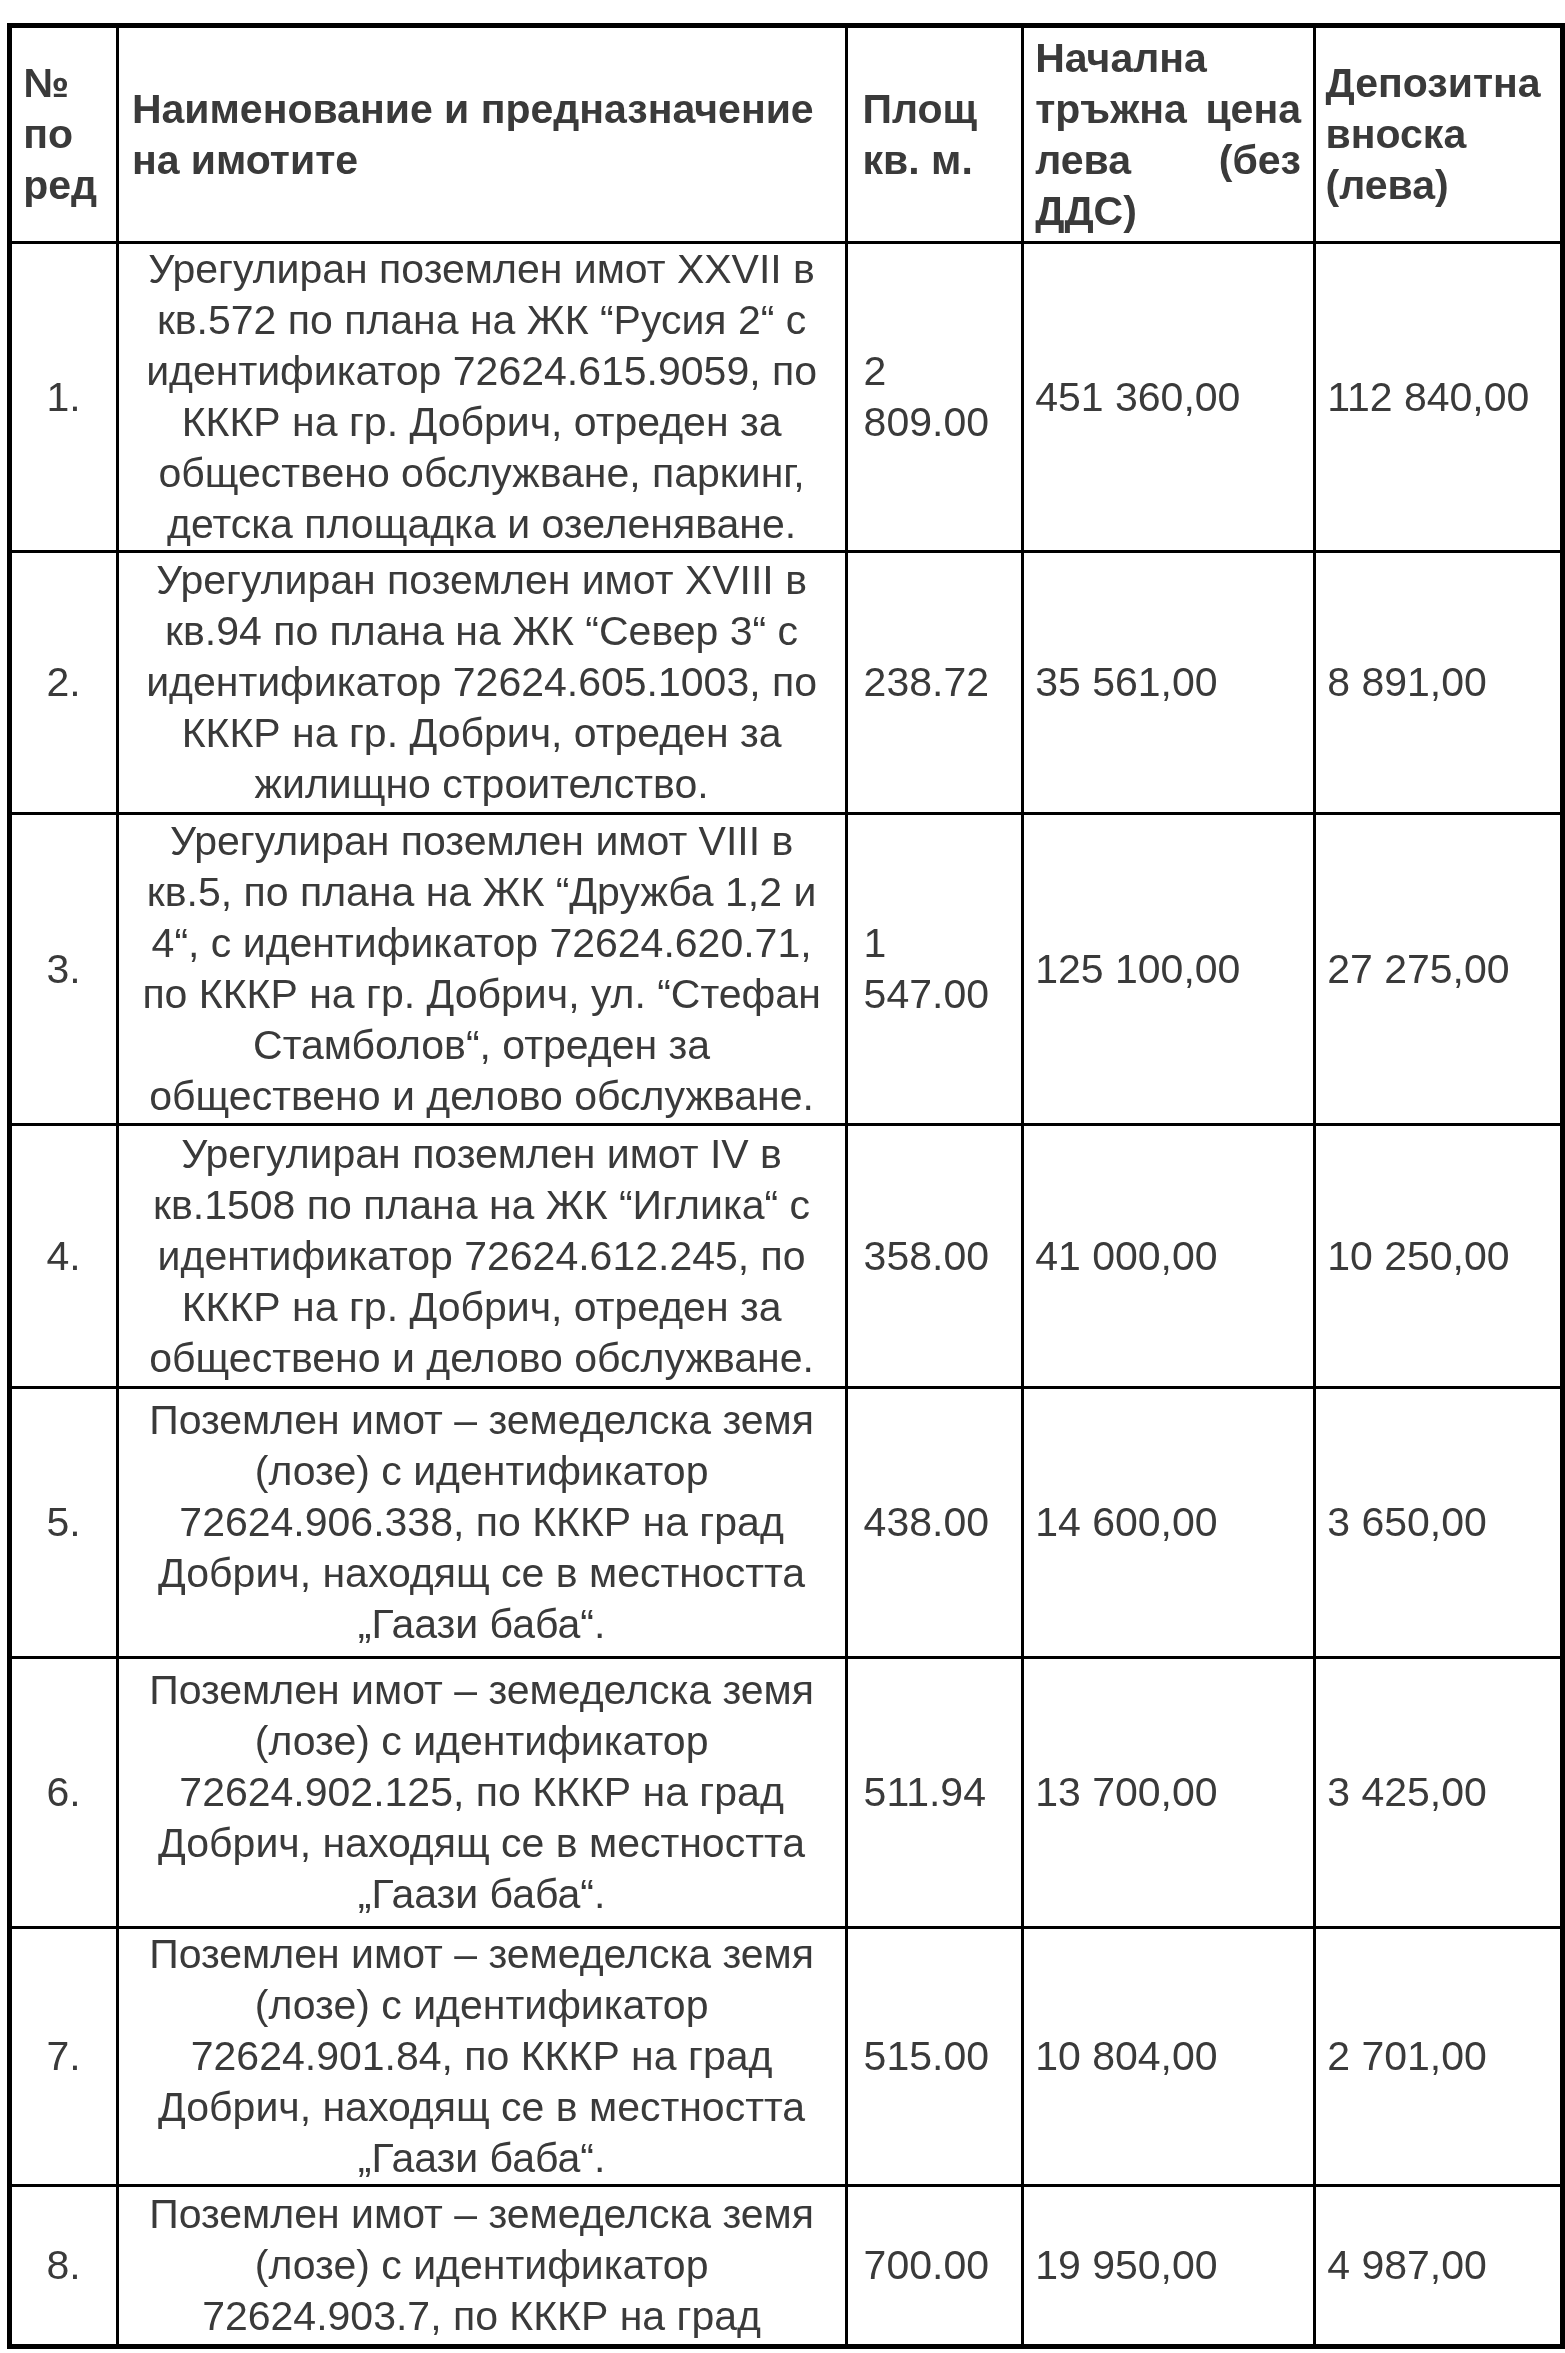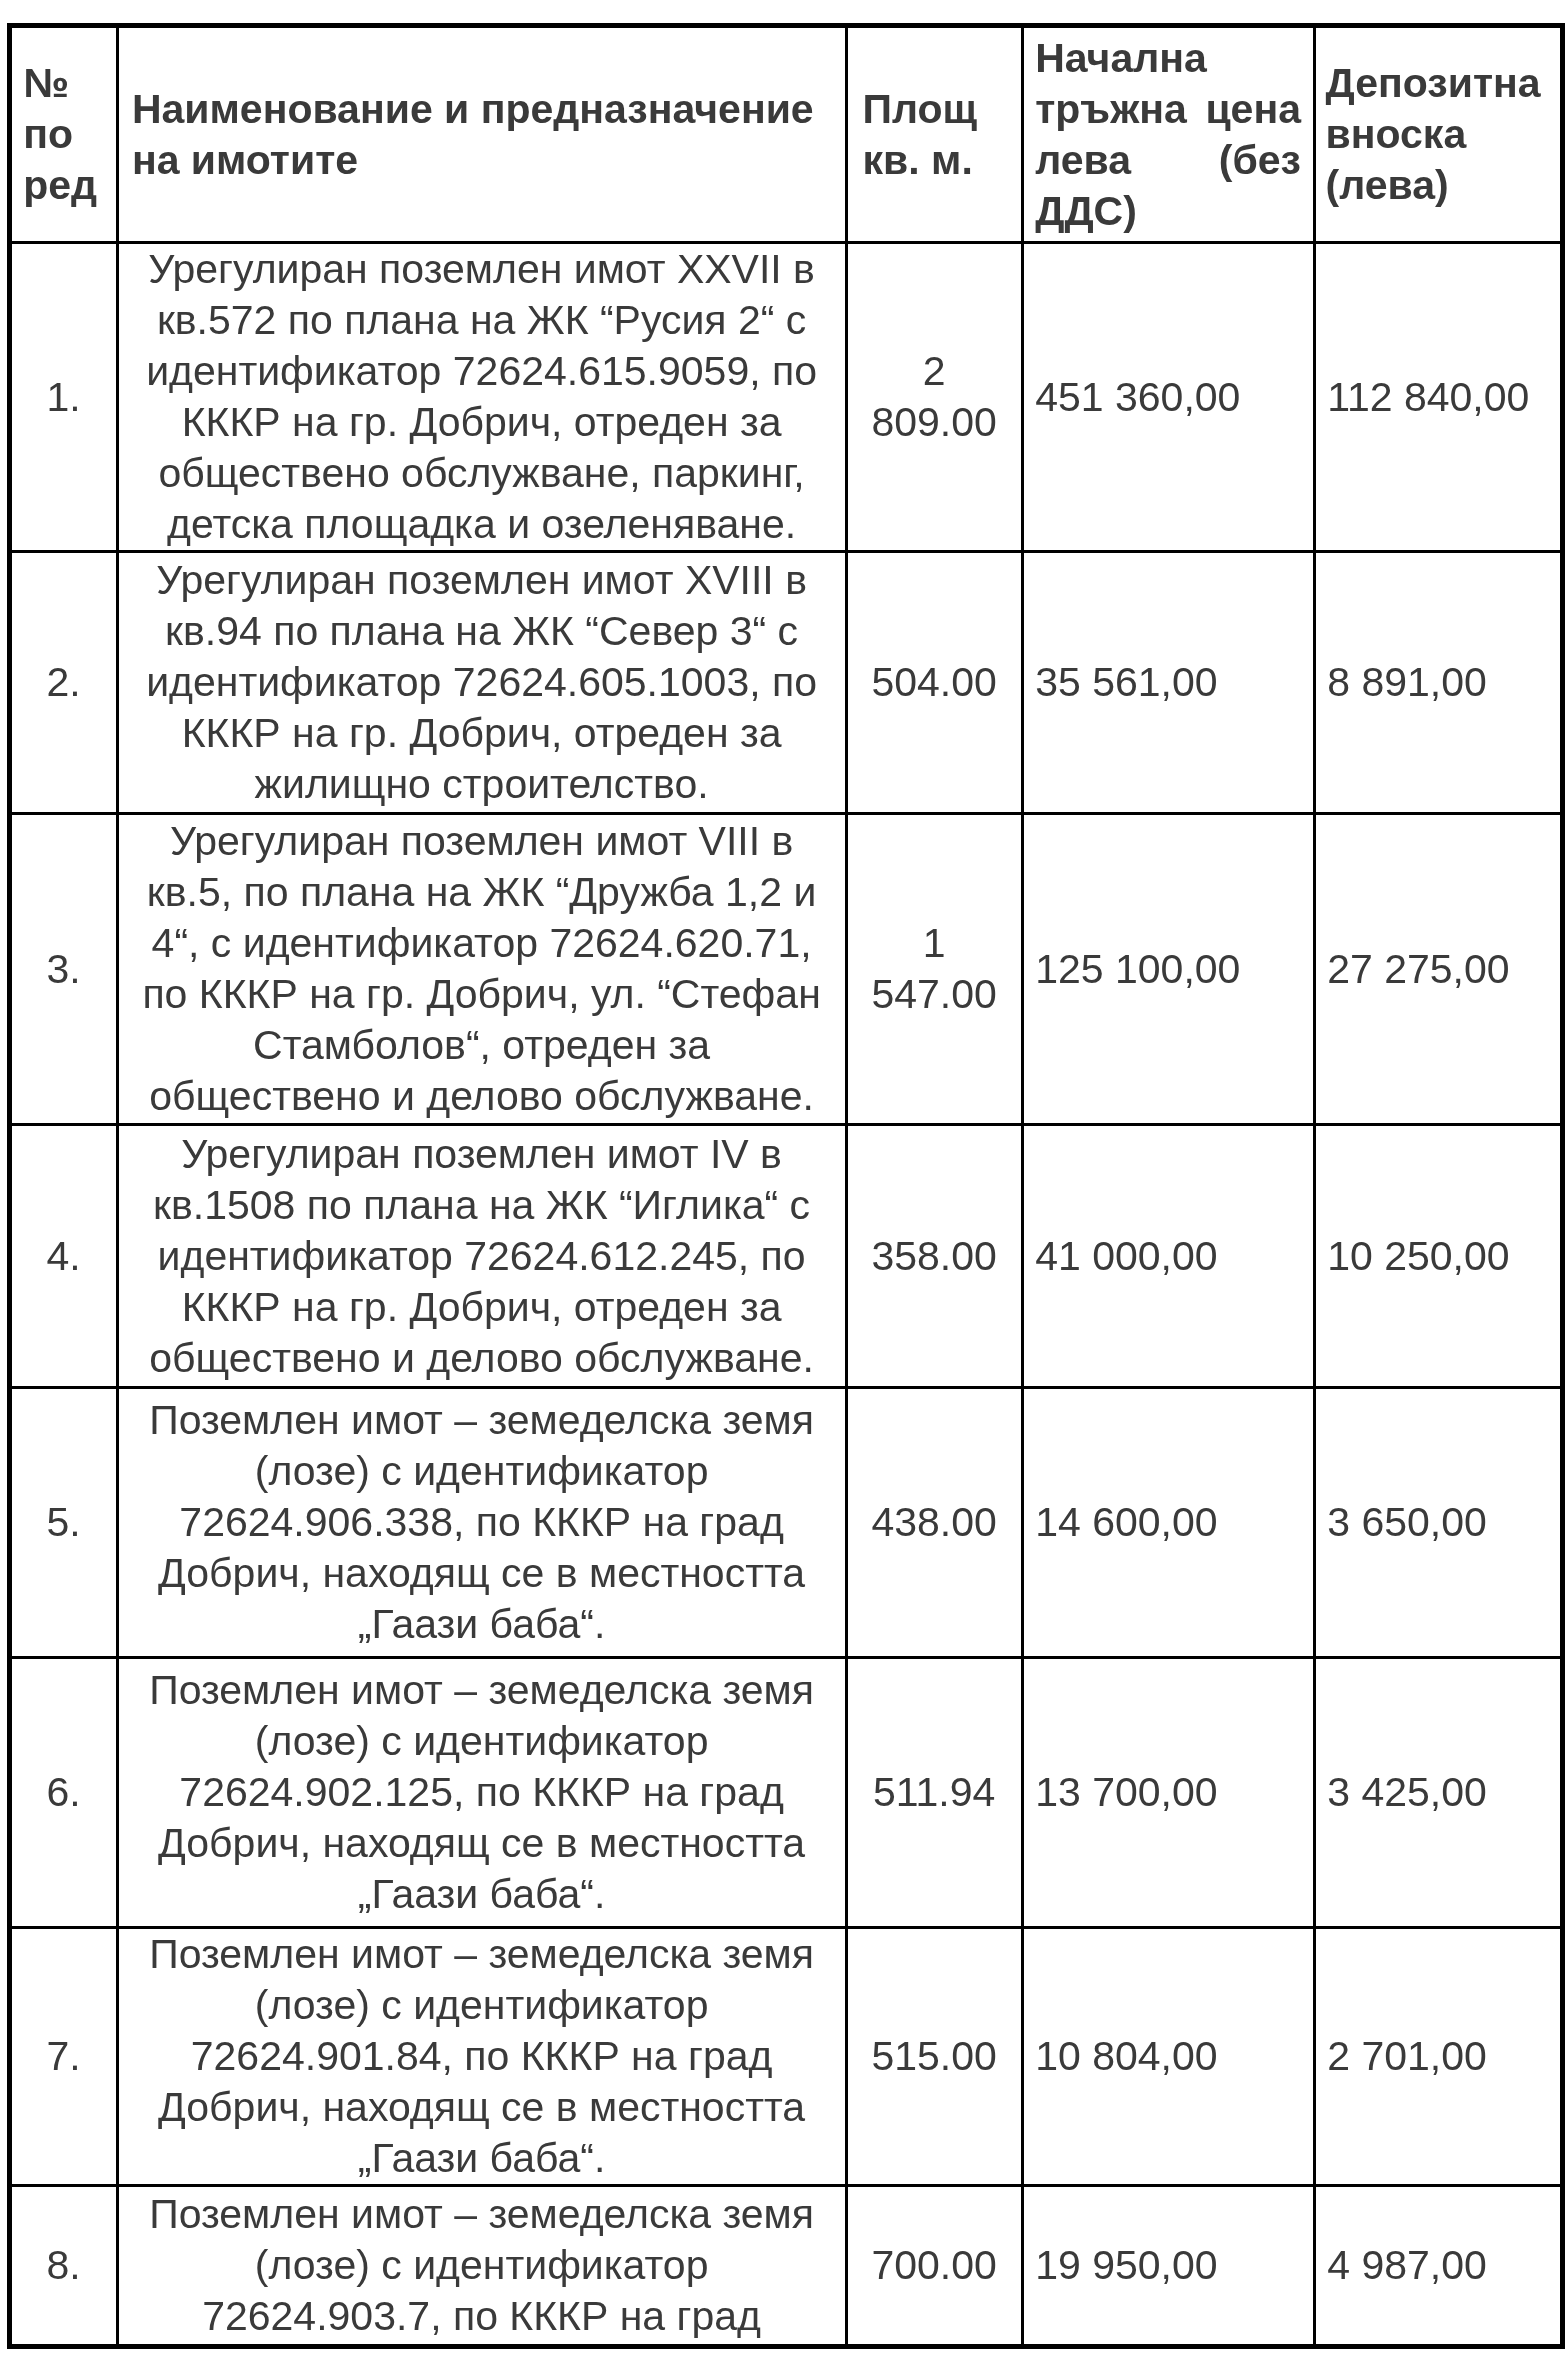--- a/index.html
+++ b/index.html
@@ -53,22 +53,21 @@
 
   td.num{
     text-align:center;
     padding:0 6.6px;
   }
   td.desc{
     text-align:center;
     padding:0 13.3px;
   }
   td.area{
-    text-align:center;
-    padding:0 10px;
+    padding:0 16px;
   }
   td.price,td.deposit{
     text-align:left;
     padding:0 11.6px;
   }
   tr.r1{height:308px;}
   tr.r2{height:262px;}
   tr.r3{height:311px;}
   tr.r4{height:263px;}
   tr.r5{height:270px;}
@@ -100,21 +99,21 @@
     <tr class="r1">
       <td class="num">1.</td>
       <td class="desc">Урегулиран поземлен имот XXVII в кв.572 по плана на ЖК “Русия 2“ с идентификатор 72624.615.9059, по КККР на гр. Добрич, отреден за обществено обслужване, паркинг, детска площадка и озеленяване.</td>
       <td class="area">2 809.00</td>
       <td class="price">451 360,00</td>
       <td class="deposit">112 840,00</td>
     </tr>
     <tr class="r2">
       <td class="num">2.</td>
       <td class="desc">Урегулиран поземлен имот XVIII в кв.94 по плана на ЖК “Север 3“ с идентификатор 72624.605.1003, по КККР на гр. Добрич, отреден за жилищно строителство.</td>
-      <td class="area">504.00</td>
+      <td class="area">238.72</td>
       <td class="price">35 561,00</td>
       <td class="deposit">8 891,00</td>
     </tr>
     <tr class="r3">
       <td class="num">3.</td>
       <td class="desc">Урегулиран поземлен имот VIII в кв.5, по плана на ЖК “Дружба 1,2 и 4“, с идентификатор 72624.620.71, по КККР на гр. Добрич, ул. “Стефан Стамболов“, отреден за обществено и делово обслужване.</td>
       <td class="area">1 547.00</td>
       <td class="price">125 100,00</td>
       <td class="deposit">27 275,00</td>
     </tr>

